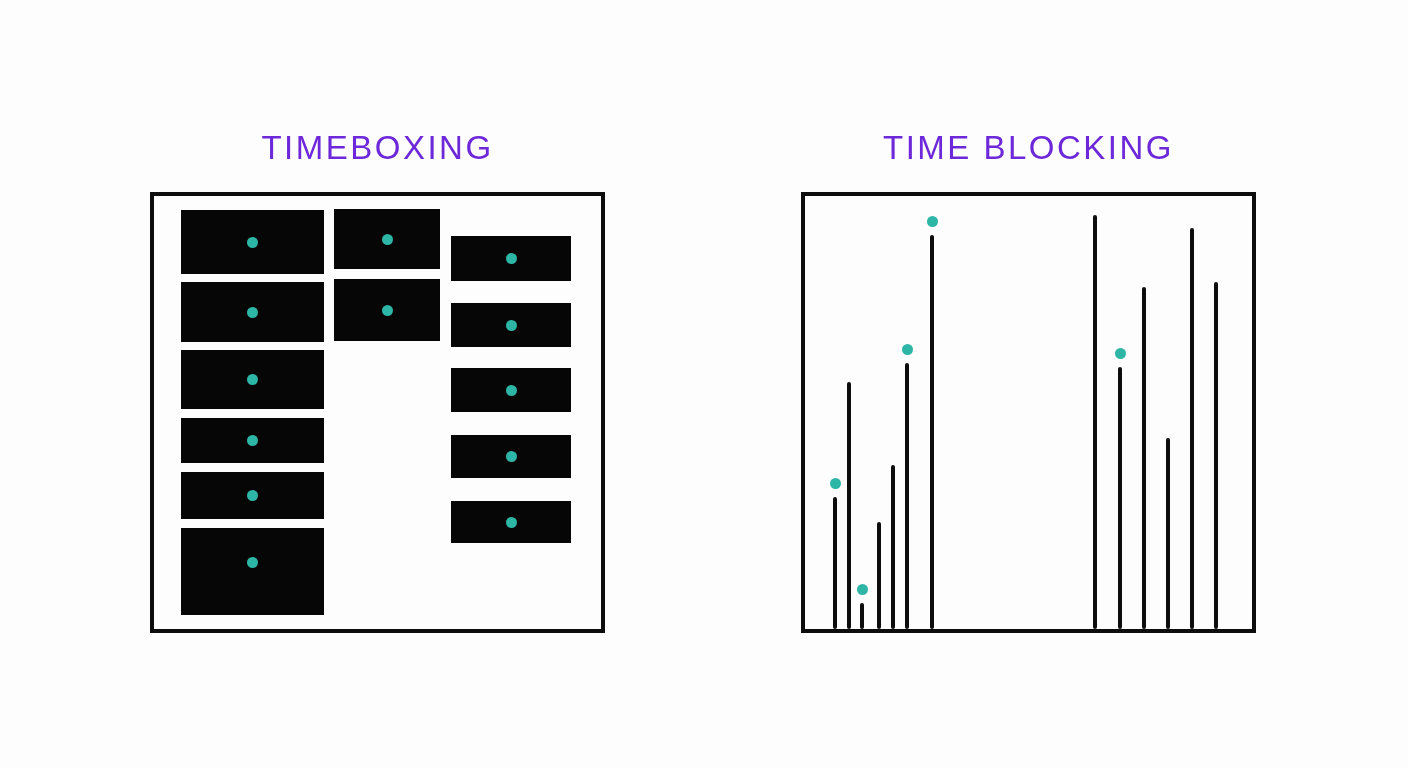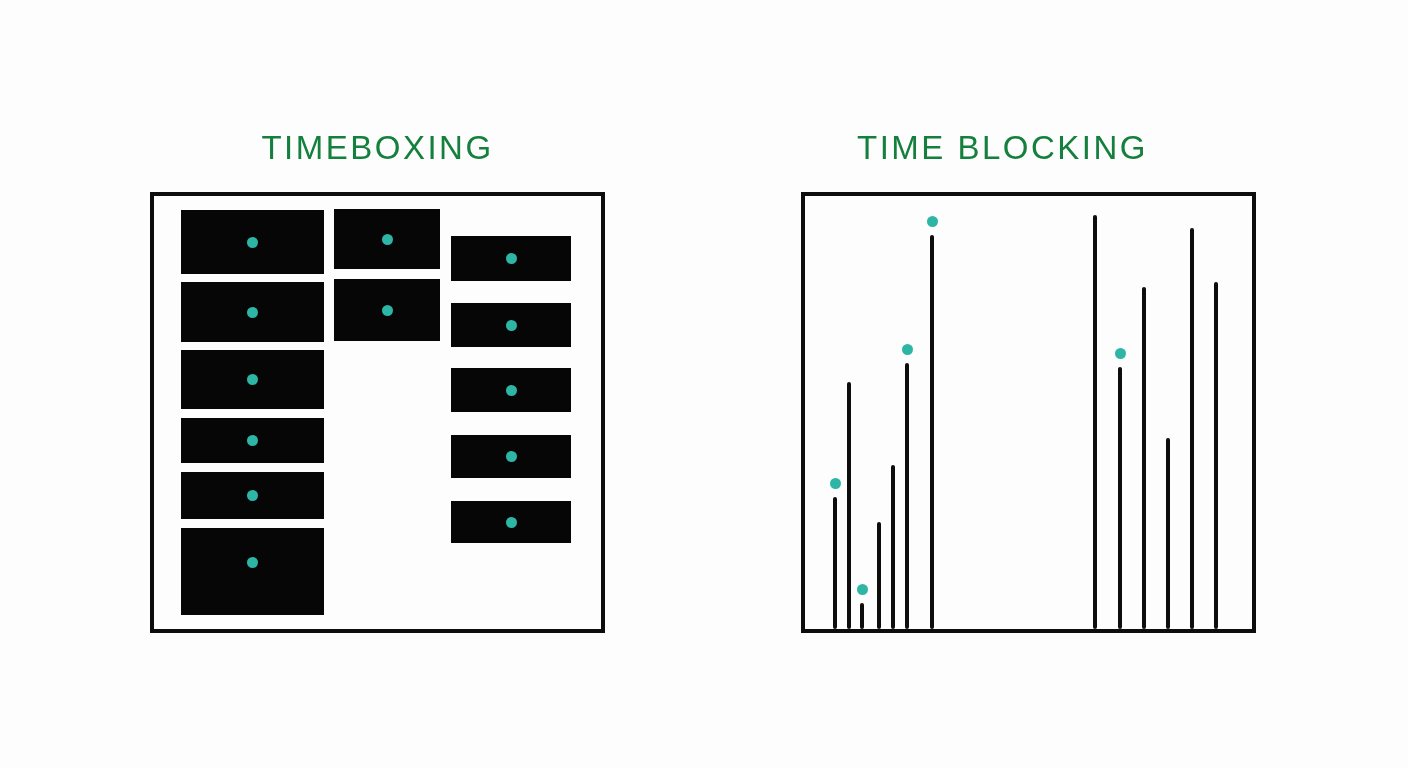--- a/index.html
+++ b/index.html
@@ -13,21 +13,21 @@
   .stage { position: absolute; inset: 0; }
   .title {
     position: absolute;
     top: 131px;
     height: 33px;
     line-height: 33px;
     text-align: center;
     font-size: 33px;
     font-weight: 500;
     letter-spacing: 2.5px;
-    color: #15803d;
+    color: #6d28d9;
     white-space: nowrap;
   }
   .box {
     position: absolute;
     box-sizing: border-box;
     border: 4px solid #0d0d0d;
     background: transparent;
   }
   .block {
     position: absolute;
@@ -43,21 +43,21 @@
   .vline {
     position: absolute;
     border-radius: 2px;
   }
 </style>
 </head>
 <body style="background: rgb(253, 253, 253);">
 
 <div class="stage">
   <div class="title" id="title-left" style="left: 150px; width: 455px;">TIMEBOXING</div>
-  <div class="title" id="title-right" style="left: 775px; width: 455px;">TIME BLOCKING</div>
+  <div class="title" id="title-right" style="left: 801px; width: 455px;">TIME BLOCKING</div>
   <div class="box" id="box-left" style="left: 150px; top: 192px; width: 455px; height: 441px; border-width: 4px; border-color: rgb(13, 13, 13);">
       <div class="block" style="left: 27px; top: 14px; width: 143px; height: 64px; background: rgb(6, 6, 6);">
         <span class="dot" style="width: 11px; height: 11px; background: rgb(45, 181, 166);"></span>
       </div>
       <div class="block" style="left: 27px; top: 86px; width: 143px; height: 60px; background: rgb(6, 6, 6);">
         <span class="dot" style="width: 11px; height: 11px; background: rgb(45, 181, 166);"></span>
       </div>
       <div class="block" style="left: 27px; top: 154px; width: 143px; height: 59px; background: rgb(6, 6, 6);">
         <span class="dot" style="width: 11px; height: 11px; background: rgb(45, 181, 166);"></span>
       </div>

